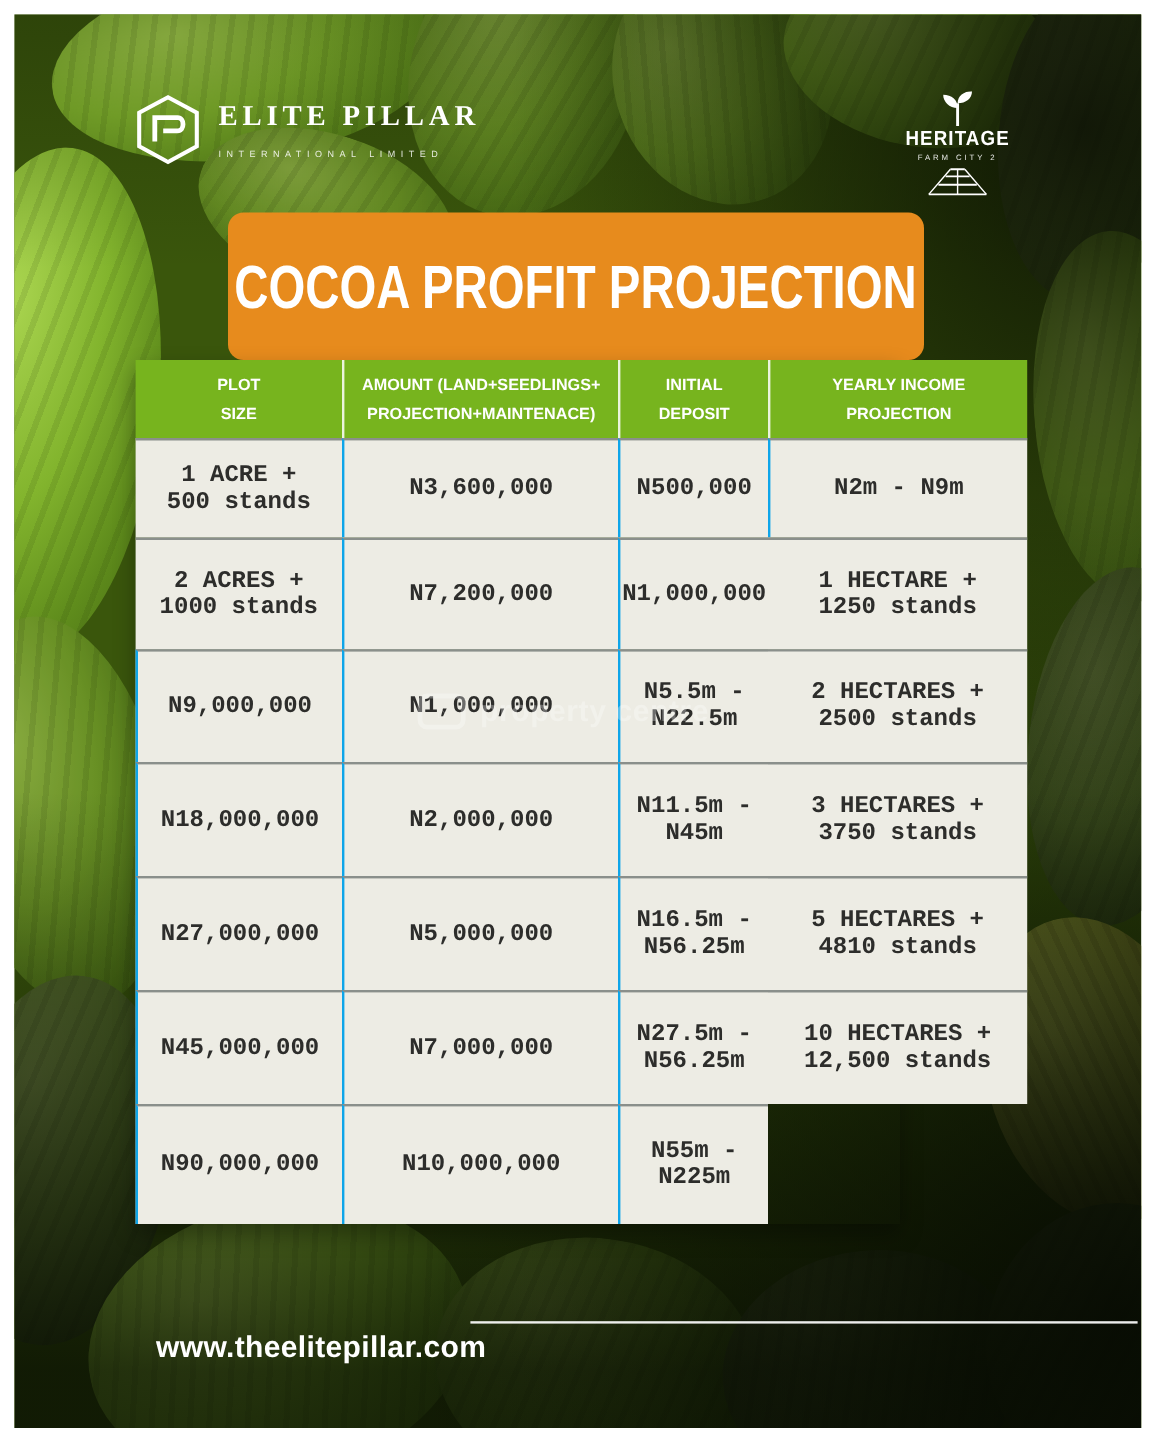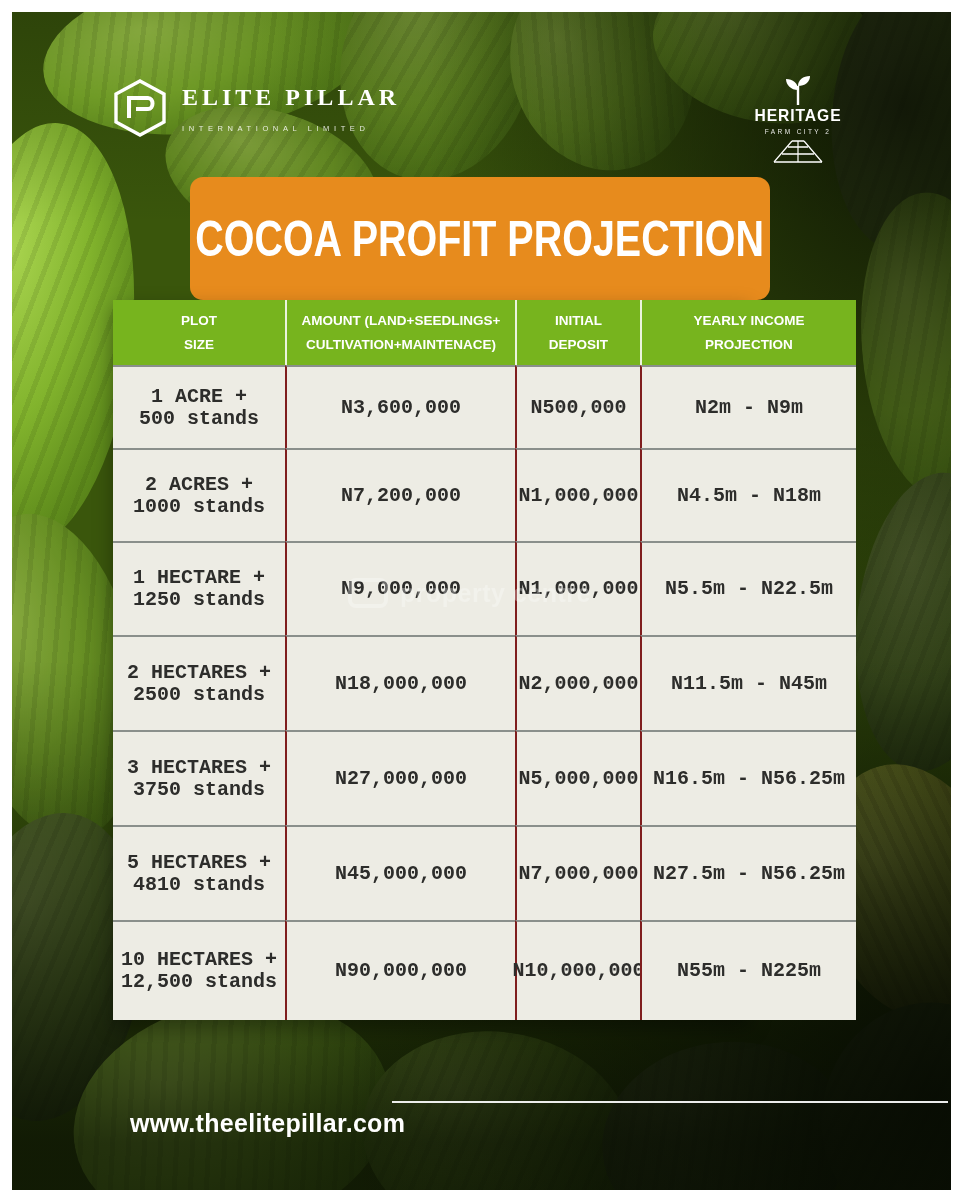--- a/index.html
+++ b/index.html
@@ -66,21 +66,21 @@
     gap:11px; text-align:center; line-height:1;
   }
   .th + .th { border-left:2px solid rgba(255,255,255,.85); }
   .td {
     background:var(--cellbg,#EDECE4); color:#2d2d2b;
     display:flex; flex-direction:column; align-items:center; justify-content:center;
     font-size:20px; font-weight:700; line-height:1.1; text-align:center;
     border-top:2px solid rgba(112,120,116,.8);
     font-family:Liberation Mono, monospace;
   }
-  .td.vline { border-left:2px solid #7f1d1d; }
+  .td.vline { border-left:2px solid #0ea5e9; }
   .td .l2 { font-size:20px; }
 
   
   .watermark {
     position:absolute; left:348px; top:578px; display:flex; align-items:center; gap:12px;
     color:rgba(255,255,255,.30); pointer-events:none;
   }
   .wm-box { width:40px; height:30px; border:4px solid rgba(255,255,255,.30); border-radius:8px;
     display:flex; align-items:center; justify-content:center; font-size:13px; font-weight:900; }
   .wm-text { font-size:25px; font-weight:700; letter-spacing:.5px; }
@@ -150,21 +150,21 @@
     <h1>COCOA PROFIT PROJECTION</h1>
   </div>
 
   <div class="table">
     <div class="th">
       <span>PLOT</span>
       <span>SIZE</span>
     </div>
     <div class="th">
       <span>AMOUNT (LAND+SEEDLINGS+</span>
-      <span>CULTIVATION+MAINTENACE)</span>
+      <span>PROJECTION+MAINTENACE)</span>
     </div>
     <div class="th">
       <span>INITIAL</span>
       <span>DEPOSIT</span>
     </div>
     <div class="th">
       <span>YEARLY INCOME</span>
       <span>PROJECTION</span>
     </div>
 
@@ -184,23 +184,20 @@
 
     <div class="td">
       <span>2 ACRES +</span>
       <span class="l2">1000 stands</span>
     </div>
     <div class="td vline">
         <span>N7,200,000</span>
       </div>
     <div class="td vline">
         <span>N1,000,000</span>
-      </div>
-    <div class="td vline">
-        <span>N4.5m - N18m</span>
       </div>
 
     <div class="td">
       <span>1 HECTARE +</span>
       <span class="l2">1250 stands</span>
     </div>
     <div class="td vline">
         <span>N9,000,000</span>
       </div>
     <div class="td vline">

